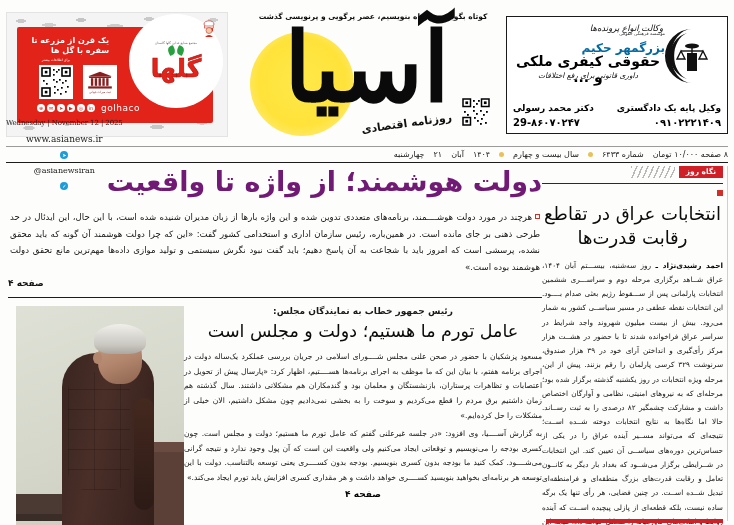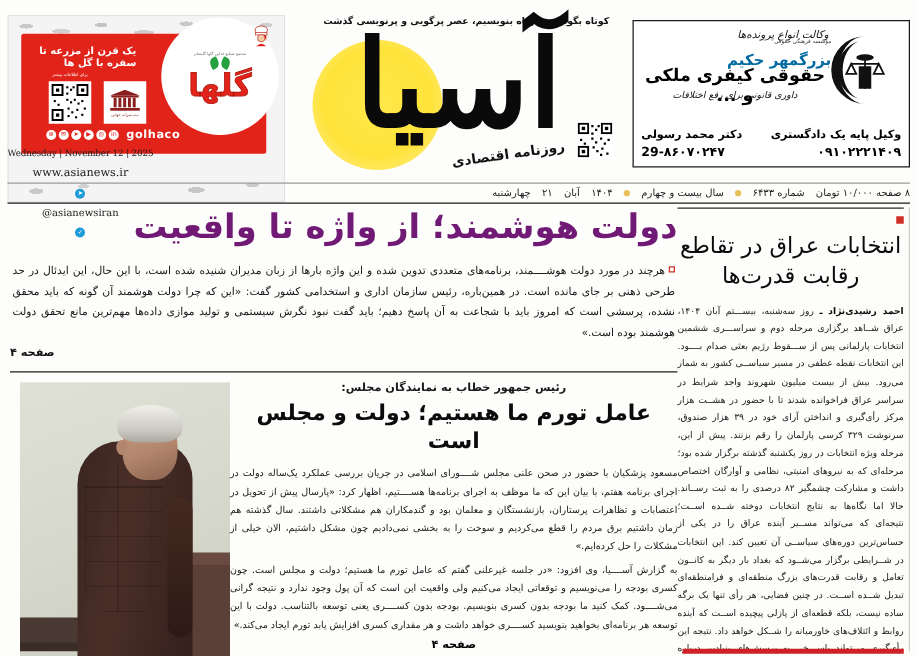--- a/index.html
+++ b/index.html
@@ -9,21 +9,21 @@
     font-family: "DejaVu Sans", "Liberation Sans", sans-serif;
     overflow: hidden;
   }
   .page { position: relative; width: 734px; height: 525px; background: #fdfdfb; }
 
   
   .topband { position: relative; display: flex; height: 145px; padding: 6px 6px 0 6px; }
 
   
   .ad-golha {
-    position: relative; width: 222px; height: 150px;
+    position: relative; width: 222px; height: 125px;
     margin-top: 6px; background: #f2f2f2; overflow: hidden;
     border: 1px solid #e3e3e3;
   }
   .golha-leafbg {
     position: absolute; inset: 0; background: #f4f4f4;
   }
   .golha-leafbg::before {
     content: ""; position: absolute; top: 0; left: 0; right: 0; height: 22px;
     background:
       radial-gradient(ellipse 9px 3px at 14px 8px, #c9c9c9 60%, transparent 62%),
@@ -85,21 +85,21 @@
   }
   .golha-social {
     position: absolute; left: 20px; bottom: 10px; display: flex; align-items: center; gap: 2px;
   }
   .golha-social i {
     display: block; width: 8px; height: 8px; border-radius: 50%;
     background: #ffffff; color: #e2231a; font-style: normal;
     font-size: 5px; line-height: 8px; text-align: center;
   }
   .golha-social .gname {
-    color: #ffffff; font-size: 9px; margin-left: 4px; letter-spacing: .5px; font-weight: 700; text-align: center;
+    color: #ffffff; font-size: 9px; margin-left: 4px; letter-spacing: .5px; font-weight: 400; text-align: center;
   }
 
   
   .masthead { position: relative; flex: 1; height: 138px; }
   .mh-tagline {
     position: absolute; top: 6px; right: 8px; left: 20px;
     text-align: center; direction: rtl; font-size: 7.5px; color: #101010;
     font-weight: 600; letter-spacing: -.1px;
   }
   .mh-sun {
@@ -226,21 +226,21 @@
   .ph-hair {
     position:absolute; left:78px; top:18px; width:52px; height:30px;
     background: linear-gradient(180deg,#f0efea 0%, #c9c7c0 70%, #a9a7a0 100%);
     border-radius: 50% 50% 34% 34%;
   }
   .ph-ear { position:absolute; left:77px; top:46px; width:9px; height:12px;
     background:#b2866c; border-radius:50%; }
   .article { flex: 1; position: relative; }
   .art-kicker { direction: rtl; text-align: center; font-size: 9px; color: #1a1a1a;
                 font-weight: 600; margin-bottom: 5px; }
-  .art-head { direction: rtl; text-align: center; font-size: 17.5px; font-weight: bold;
+  .art-head { direction: rtl; text-align: center; font-size: 17.5px; font-weight: normal;
               color: #0b0b0b; letter-spacing: -.3px; line-height: 1.25; }
   .art-body { direction: rtl; text-align: justify; font-size: 7.6px; line-height: 1.92;
               color: #151515; margin-top: 7px; }
   .art-body p { margin-bottom: 4px; }
   .art-pg { margin-top: 4px; text-align: center; font-weight: bold; font-size: 9px; direction: rtl; }
 
   
   .tagrow { position: relative; height: 13px; margin-bottom: 4px; }
   .tag-red {
     position: absolute; right: 0; top: 0; background: #cf2027; color: #fff;
@@ -477,20 +477,24 @@
           <div class="art-body">
             <p>مسعود پزشکیان با حضور در صحن علنی مجلس شــــورای اسلامی در جریان بررسی عملکرد یک‌ساله دولت در اجرای برنامه هفتم، با بیان این که ما موظف به اجرای برنامه‌ها هســــتیم، اظهار کرد: «پارسال پیش از تحویل در اعتصابات و تظاهرات پرستاران، بازنشستگان و معلمان بود و گندمکاران هم مشکلاتی داشتند. سال گذشته هم زمان داشتیم برق مردم را قطع می‌کردیم و سوخت را به بخشی نمی‌دادیم چون مشکل داشتیم، الان خیلی از مشکلات را حل کرده‌ایم.»</p>
             <p>به گزارش آســــیا، وی افزود: «در جلسه غیرعلنی گفتم که عامل تورم ما هستیم؛ دولت و مجلس است. چون کسری بودجه را می‌نویسیم و توقعاتی ایجاد می‌کنیم ولی واقعیت این است که آن پول وجود ندارد و نتیجه گرانی می‌شــــود. کمک کنید ما بودجه بدون کسری بنویسیم. بودجه بدون کســــری یعنی توسعه بالتناسب. دولت با این توسعه هر برنامه‌ای بخواهید بنویسید کســــری خواهد داشت و هر مقداری کسری افزایش یابد تورم ایجاد می‌کند.»</p>
           </div>
           <div class="art-pg">صفحه ۴</div>
         </div>
       </div>
     </div>
 
     <div class="side-col">
+      <div class="tagrow">
+        <div class="tag-stripes"></div>
+        <div class="tag-red">نگاه روز</div>
+      </div>
       <div class="side-rule"></div>
       <div class="side-sq"></div>
       <div class="side-head">انتخابات عراق در تقاطع رقابت قدرت‌ها</div>
       <div class="side-body">
         <span class="byline">احمد رشیدی‌نژاد ـ</span>
         <span>روز سه‌شنبه، بیســـتم آبان ۱۴۰۴، عراق شــاهد برگزاری مرحله دوم و سراســـری ششمین انتخابات پارلمانی پس از ســـقوط رژیم بعثی صدام بــــود. این انتخابات نقطه عطفی در مسیر سیاســی کشور به شمار می‌رود. بیش از بیست میلیون شهروند واجد شرایط در سراسر عراق فراخوانده شدند تا با حضور در هشــت هزار مرکز رأی‌گیری و انداختن آرای خود در ۳۹ هزار صندوق، سرنوشت ۳۲۹ کرسی پارلمان را رقم بزنند. پیش از این، مرحله ویژه انتخابات در روز یکشنبه گذشته برگزار شده بود؛ مرحله‌ای که به نیروهای امنیتی، نظامی و آوارگان اختصاص داشت و مشارکت چشمگیر ۸۲ درصدی را به ثبت رســاند. حالا اما نگاه‌ها به نتایج انتخابات دوخته شــده اســت؛ نتیجه‌ای که می‌تواند مســیر آینده عراق را در یکی از حساس‌ترین دوره‌های سیاســی آن تعیین کند. این انتخابات در شــرایطی برگزار می‌شــود که بغداد بار دیگر به کانــون تعامل و رقابت قدرت‌های بزرگ منطقه‌ای و فرامنطقه‌ای تبدیل شــده اســت. در چنین فضایی، هر رأی تنها یک برگه ساده نیست، بلکه قطعه‌ای از پازلی پیچیده اســت که آینده روابط و ائتلاف‌های خاورمیانه را شــکل خواهد داد. نتیجه این رأی‌گیری می‌تواند پاســـخی به پرسش‌های بنیادین درباره جایگاه عراق در منطقه باشــد: آیا این کشــور قادر خواهد بود با بهره‌گیری از موقعیت ژئوپلیتیک ویژه خود به بازیگری مستقل و متوازن میان همسایگان و قدرت‌های جهانی تبدیل شود؟</span>
       </div>
 
       <div class="side-foot"></div>
     </div>

